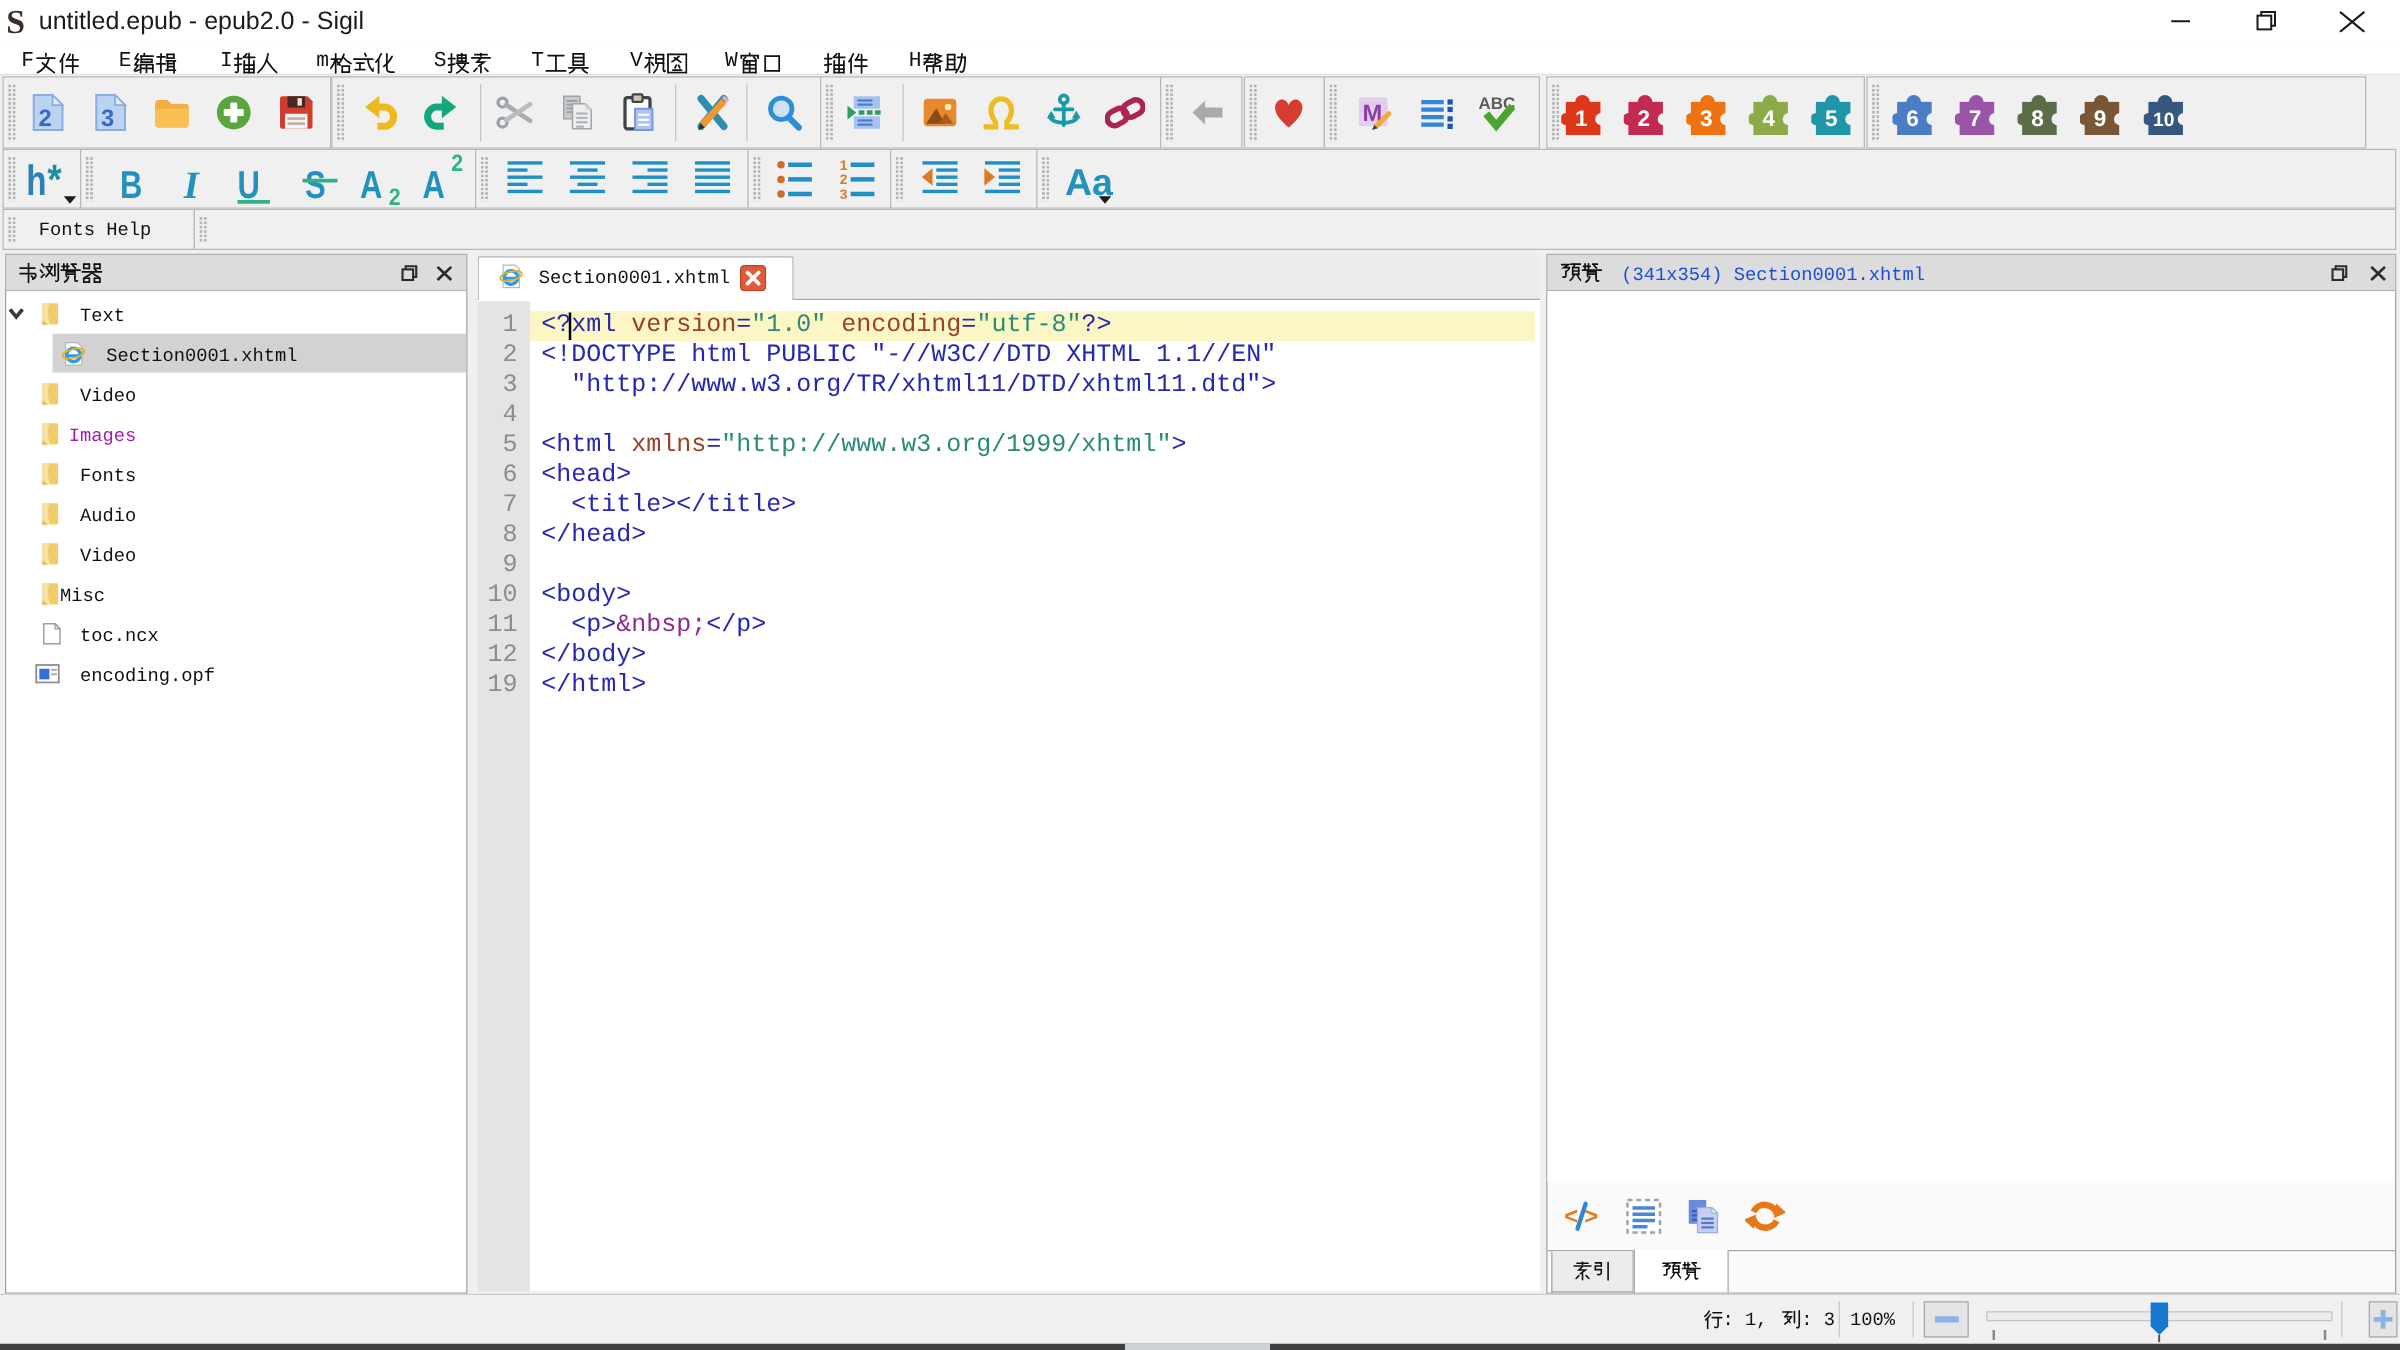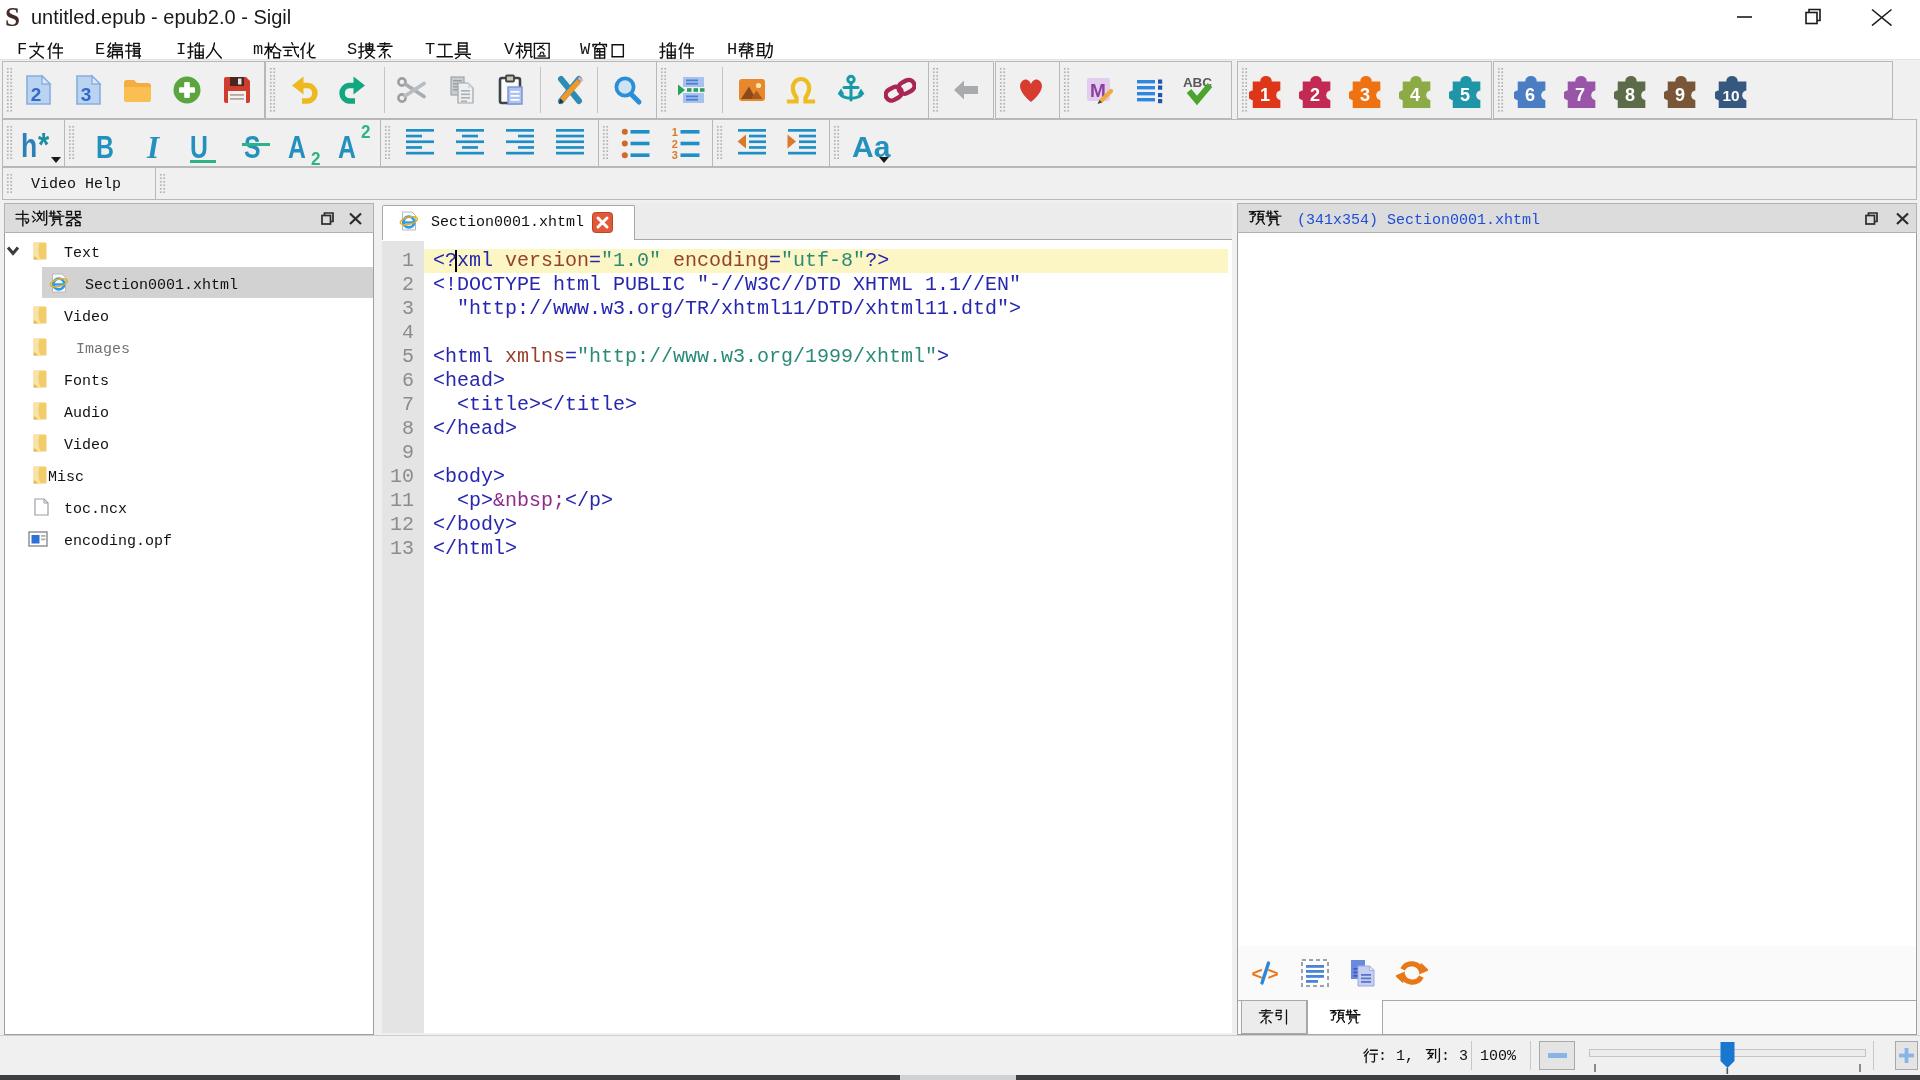--- a/index.html
+++ b/index.html
@@ -589,21 +589,21 @@
     <polygon points="1.5,7.5 1.5,21.5 10,14.5" fill="#d97a28"></polygon>
   </svg>
 <div style="position:absolute;left:852px;top:130px;font:bold  30px 'Liberation Sans',sans-serif;color:#2291bd;transform:scaleX(1);transform-origin:0 0">Aa</div>
 <svg style="position:absolute;left:878px;top:156px" width="12" height="8">
     <polygon points="1,1 11,1 6,7" fill="#1a1a1a"></polygon>
   </svg>
 <div style="position:absolute;left:2px;top:167px;width:154px;height:33px;border:1px solid #b8b8b8;background:#f0f0f0"></div>
 <div class="dots" style="left:6px;top:173px;height:21px"></div>
 <div style="position:absolute;left:155px;top:167px;width:1762px;height:33px;border:1px solid #b8b8b8;background:#f0f0f0"></div>
 <div class="dots" style="left:159px;top:173px;height:21px"></div>
-<div style="position:absolute;left:31px;top:176px;font:normal 15px 'Liberation Mono',monospace;color:#111;white-space:pre;letter-spacing:0">Video Help</div>
+<div style="position:absolute;left:31px;top:176px;font:normal 15px 'Liberation Mono',monospace;color:#111;white-space:pre;letter-spacing:0">Fonts Help</div>
 <div style="position:absolute;left:0px;top:200px;width:1920px;height:835px;background:#f0f0f0"></div>
 <div style="position:absolute;left:4px;top:203px;width:370px;height:30px;background:#dcdcdc;border:1px solid #b2b2b2"></div>
 <div style="position:absolute;left:14px;top:210px;width:68px;height:17px">
     <svg style="position:absolute;left:0px;top:0" width="17" height="17" viewBox="0 0 100 100" fill="none" stroke="#111" stroke-width="8" stroke-linecap="round">
       <path d="M12 26 L82 26"></path>
       <path d="M12 52 L82 52 Q88 54 86 64 Q82 74 72 78"></path>
       <path d="M52 4 L52 94"></path>
       <path d="M66 64 L76 76"></path>
     </svg>
     <svg style="position:absolute;left:17px;top:0" width="17" height="17" viewBox="0 0 100 100" fill="none" stroke="#111" stroke-width="8" stroke-linecap="round">
@@ -681,21 +681,21 @@
     <rect x="0.5" y="0.5" width="13" height="17" rx="1" fill="#f2cb6a"></rect>
     <path d="M0.5 0.5 L6.5 0.5 Q4.2 9 7 17.5 L0.5 17.5 z" fill="#f7e2a8"></path>
     <path d="M0.5 17.5 L5 17.5 L1.5 14 z" fill="#e8b850"></path>
   </svg>
 <div style="position:absolute;left:64px;top:308.5px;font:normal 15px 'Liberation Mono',monospace;color:#111;white-space:pre;letter-spacing:0">Video</div>
 <svg style="position:absolute;left:33px;top:338px" width="14" height="18" viewBox="0 0 14 18">
     <rect x="0.5" y="0.5" width="13" height="17" rx="1" fill="#f2cb6a"></rect>
     <path d="M0.5 0.5 L6.5 0.5 Q4.2 9 7 17.5 L0.5 17.5 z" fill="#f7e2a8"></path>
     <path d="M0.5 17.5 L5 17.5 L1.5 14 z" fill="#e8b850"></path>
   </svg>
-<div style="position:absolute;left:76px;top:340.5px;font:normal 15px 'Liberation Mono',monospace;color:#737373;white-space:pre;letter-spacing:0">Images</div>
+<div style="position:absolute;left:55px;top:340.5px;font:normal 15px 'Liberation Mono',monospace;color:#a21caf;white-space:pre;letter-spacing:0">Images</div>
 <svg style="position:absolute;left:33px;top:370px" width="14" height="18" viewBox="0 0 14 18">
     <rect x="0.5" y="0.5" width="13" height="17" rx="1" fill="#f2cb6a"></rect>
     <path d="M0.5 0.5 L6.5 0.5 Q4.2 9 7 17.5 L0.5 17.5 z" fill="#f7e2a8"></path>
     <path d="M0.5 17.5 L5 17.5 L1.5 14 z" fill="#e8b850"></path>
   </svg>
 <div style="position:absolute;left:64px;top:372.5px;font:normal 15px 'Liberation Mono',monospace;color:#111;white-space:pre;letter-spacing:0">Fonts</div>
 <svg style="position:absolute;left:33px;top:402px" width="14" height="18" viewBox="0 0 14 18">
     <rect x="0.5" y="0.5" width="13" height="17" rx="1" fill="#f2cb6a"></rect>
     <path d="M0.5 0.5 L6.5 0.5 Q4.2 9 7 17.5 L0.5 17.5 z" fill="#f7e2a8"></path>
     <path d="M0.5 17.5 L5 17.5 L1.5 14 z" fill="#e8b850"></path>
@@ -749,21 +749,21 @@
     <div>3</div>
     <div>4</div>
     <div>5</div>
     <div>6</div>
     <div>7</div>
     <div>8</div>
     <div>9</div>
     <div>10</div>
     <div>11</div>
     <div>12</div>
-    <div>13</div>
+    <div>19</div>
   </div>
 <div style="position:absolute;left:433px;top:249px;font:20px 'Liberation Mono',monospace;line-height:24px;white-space:pre"><div style="height:24px"><span style="color:#2626b0">&lt;?xml </span><span style="color:#97402a">version</span><span style="color:#2626b0">=</span><span style="color:#2a8a78">"1.0"</span> <span style="color:#97402a">encoding</span><span style="color:#2626b0">=</span><span style="color:#2a8a78">"utf-8"</span><span style="color:#2626b0">?&gt;</span></div><div style="height:24px"><span style="color:#2626b0">&lt;!DOCTYPE html PUBLIC "-//W3C//DTD XHTML 1.1//EN"</span></div><div style="height:24px"><span style="color:#2626b0">  "http://www.w3.org/TR/xhtml11/DTD/xhtml11.dtd"&gt;</span></div><div style="height:24px"></div><div style="height:24px"><span style="color:#2626b0">&lt;html </span><span style="color:#97402a">xmlns</span><span style="color:#2626b0">=</span><span style="color:#2a8a78">"http://www.w3.org/1999/xhtml"</span><span style="color:#2626b0">&gt;</span></div><div style="height:24px"><span style="color:#2626b0">&lt;head&gt;</span></div><div style="height:24px">  <span style="color:#2626b0">&lt;title&gt;&lt;/title&gt;</span></div><div style="height:24px"><span style="color:#2626b0">&lt;/head&gt;</span></div><div style="height:24px"></div><div style="height:24px"><span style="color:#2626b0">&lt;body&gt;</span></div><div style="height:24px">  <span style="color:#2626b0">&lt;p&gt;</span><span style="color:#8f2a8f">&amp;nbsp;</span><span style="color:#2626b0">&lt;/p&gt;</span></div><div style="height:24px"><span style="color:#2626b0">&lt;/body&gt;</span></div><div style="height:24px"><span style="color:#2626b0">&lt;/html&gt;</span></div></div>
 <div style="position:absolute;left:1237px;top:203px;width:680px;height:30px;background:#dcdcdc;border:1px solid #b2b2b2"></div>
 <div style="position:absolute;left:1248px;top:210px;width:34px;height:17px">
     <svg style="position:absolute;left:0px;top:0" width="17" height="17" viewBox="0 0 100 100" fill="none" stroke="#111" stroke-width="8" stroke-linecap="round">
       <path d="M8 10 L40 10 L18 24 L44 24"></path>
       <path d="M44 24 Q42 36 32 40"></path>
       <path d="M28 40 L28 60 Q28 72 14 68"></path>
       <path d="M52 8 L96 8"></path>
       <path d="M70 8 C68 14 66 18 62 22"></path>

